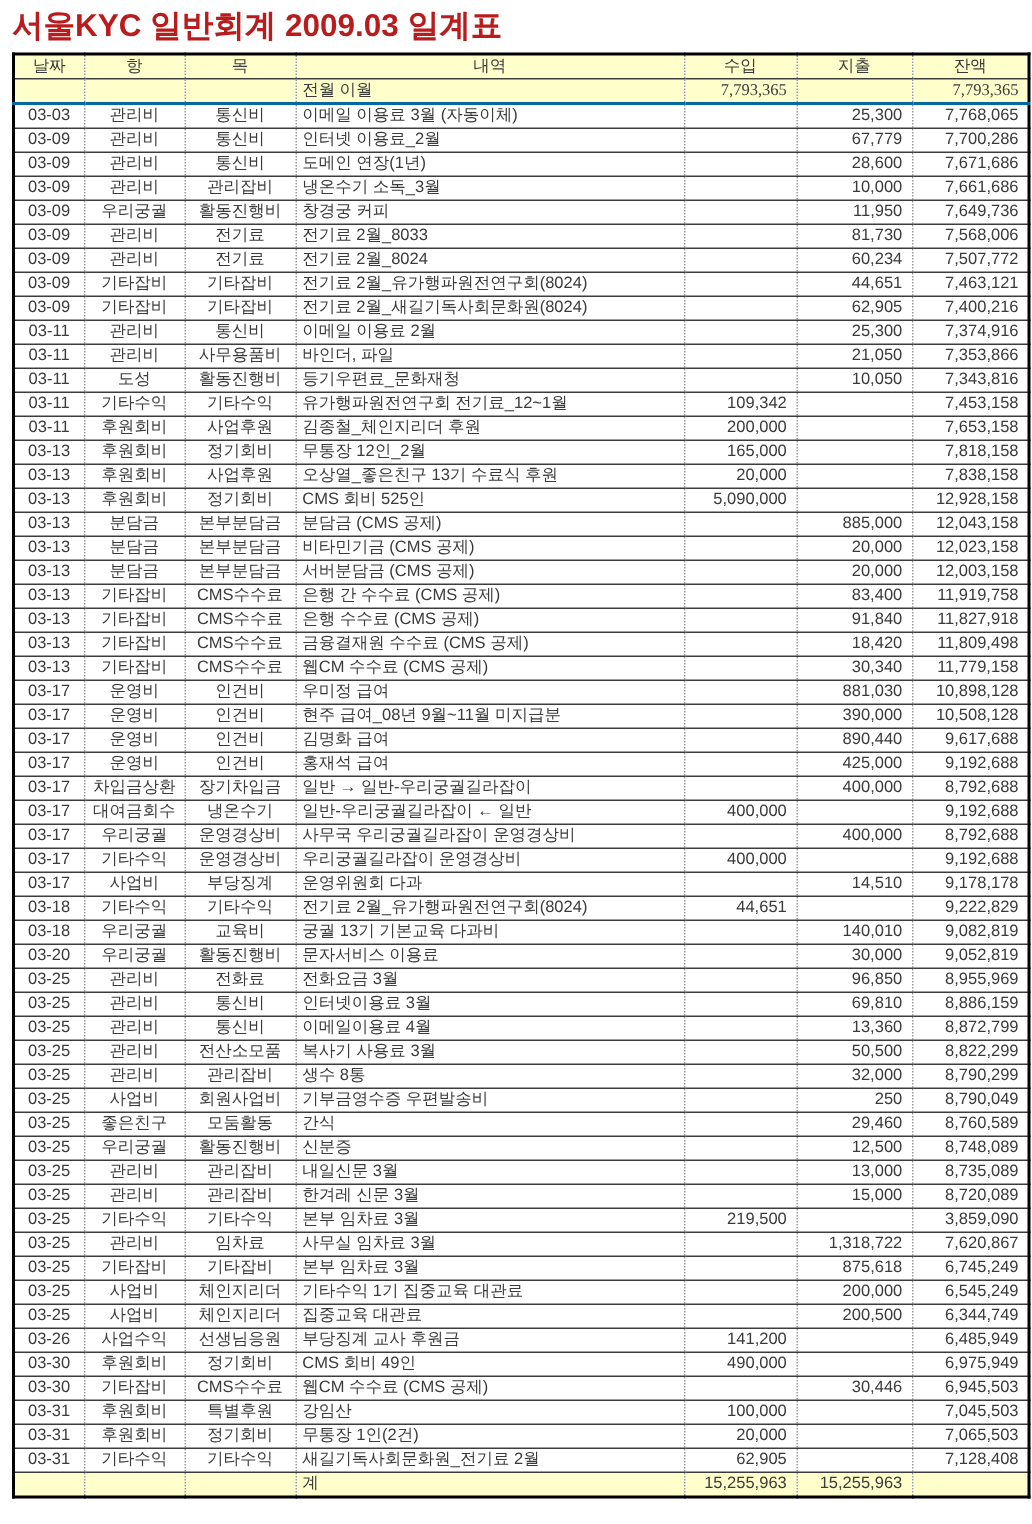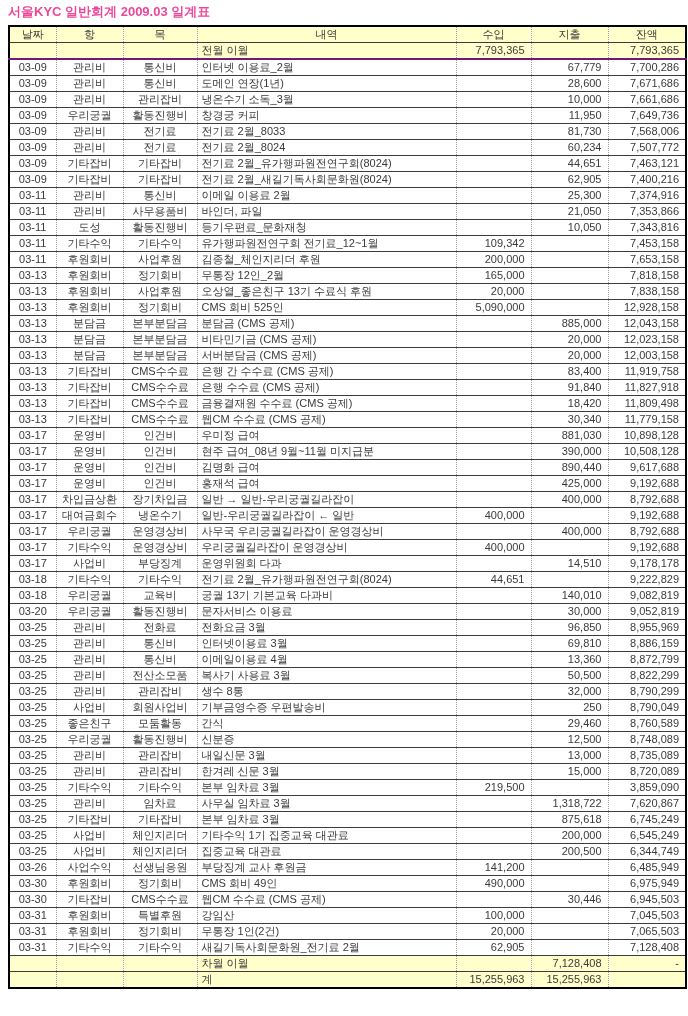--- a/index.html
+++ b/index.html
@@ -2,21 +2,21 @@
 <html style="--hl: #ffffcc;"><head>
 <meta charset="utf-8">
 <style>
   html,body{margin:0;padding:0;}
   body{
     width:688px;height:1016px;background:#ffffff;overflow:hidden;
     font-family:"Liberation Sans","DejaVu Sans",sans-serif;
   }
   .page{padding:3px 3px 0 8px;}
   .title{
-    font-size:13px;font-weight:bold;color:#ec4899;margin:0 0 4px 0;
+    font-size:21px;font-weight:bold;color:#b91c1c;margin:0 0 4px 0;
     letter-spacing:0px;white-space:nowrap;
   }
   table.ledger{
     border-collapse:collapse;table-layout:fixed;width:677px;
     border:2px solid #000;
   }
   col.c-date{width:47px;}
   col.c-cat{width:67px;}
   col.c-item{width:74px;}
   col.c-desc{width:259px;}
@@ -24,21 +24,21 @@
   col.c-expense{width:77px;}
   col.c-balance{width:78px;}
   th,td{
     height:15px;font-size:11px;line-height:15px;font-weight:normal;
     color:#3a3a3a;padding:0 3px;overflow:hidden;white-space:nowrap;
     border-top:1px solid #3c3c3c;border-left:1px dotted #9a9a9a;
   }
   th:first-child,td:first-child{border-left:none;}
   thead th{background:var(--hl,#ffffcc);text-align:center;border-top:none;margin-top:18px;}
   tr.hl td{background:var(--hl,#ffffcc);}
-  tr.thick-bottom td{border-bottom:2px solid #701a75;}
+  tr.thick-bottom td{border-bottom:2px solid #0369a1;font-family:Liberation Serif, serif;}
   td.al-c{text-align:center;}
   td.al-l{text-align:left;padding-left:4px;}
   td.al-r{text-align:right;padding-right:6px;}
 </style>
 </head>
 <body>
 
 <div class="page">
   <div class="title">서울KYC 일반회계 2009.03 일계표</div>
   <table class="ledger">
@@ -66,20 +66,29 @@
         <tr class="hl thick-bottom">
           <td class="al-c"></td>
           <td class="al-c"></td>
           <td class="al-c"></td>
           <td class="al-l">전월 이월</td>
           <td class="al-r">7,793,365</td>
           <td class="al-r"></td>
           <td class="al-r">7,793,365</td>
         </tr>
         <tr>
+          <td class="al-c">03-03</td>
+          <td class="al-c">관리비</td>
+          <td class="al-c">통신비</td>
+          <td class="al-l">이메일 이용료 3월 (자동이체)</td>
+          <td class="al-r"></td>
+          <td class="al-r">25,300</td>
+          <td class="al-r">7,768,065</td>
+        </tr>
+        <tr>
           <td class="al-c">03-09</td>
           <td class="al-c">관리비</td>
           <td class="al-c">통신비</td>
           <td class="al-l">인터넷 이용료_2월</td>
           <td class="al-r"></td>
           <td class="al-r">67,779</td>
           <td class="al-r">7,700,286</td>
         </tr>
         <tr>
           <td class="al-c">03-09</td>
@@ -568,29 +577,20 @@
           <td class="al-r">7,065,503</td>
         </tr>
         <tr>
           <td class="al-c">03-31</td>
           <td class="al-c">기타수익</td>
           <td class="al-c">기타수익</td>
           <td class="al-l">새길기독사회문화원_전기료 2월</td>
           <td class="al-r">62,905</td>
           <td class="al-r"></td>
           <td class="al-r">7,128,408</td>
-        </tr>
-        <tr class="hl">
-          <td class="al-c"></td>
-          <td class="al-c"></td>
-          <td class="al-c"></td>
-          <td class="al-l">차월 이월</td>
-          <td class="al-r"></td>
-          <td class="al-r">7,128,408</td>
-          <td class="al-r">-</td>
         </tr>
         <tr class="hl">
           <td class="al-c"></td>
           <td class="al-c"></td>
           <td class="al-c"></td>
           <td class="al-l">계</td>
           <td class="al-r">15,255,963</td>
           <td class="al-r">15,255,963</td>
           <td class="al-r"></td>
         </tr>

